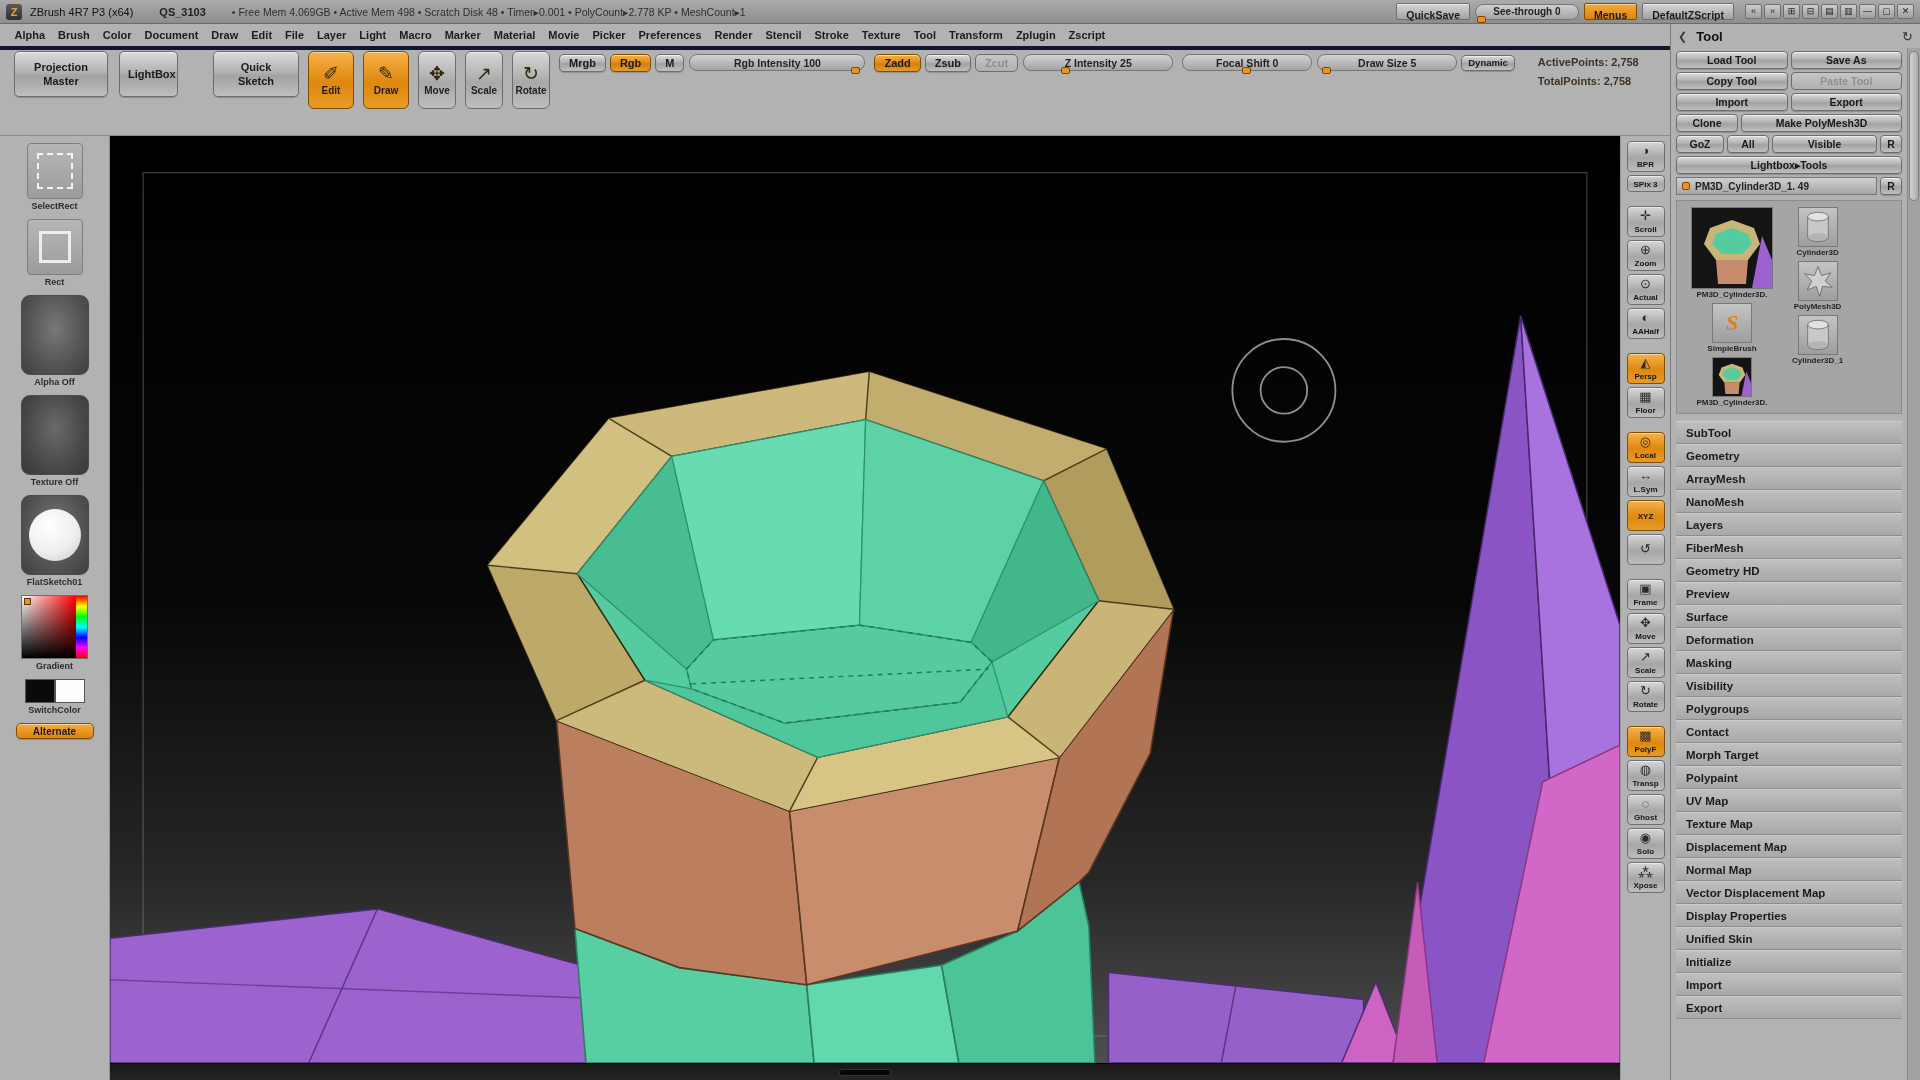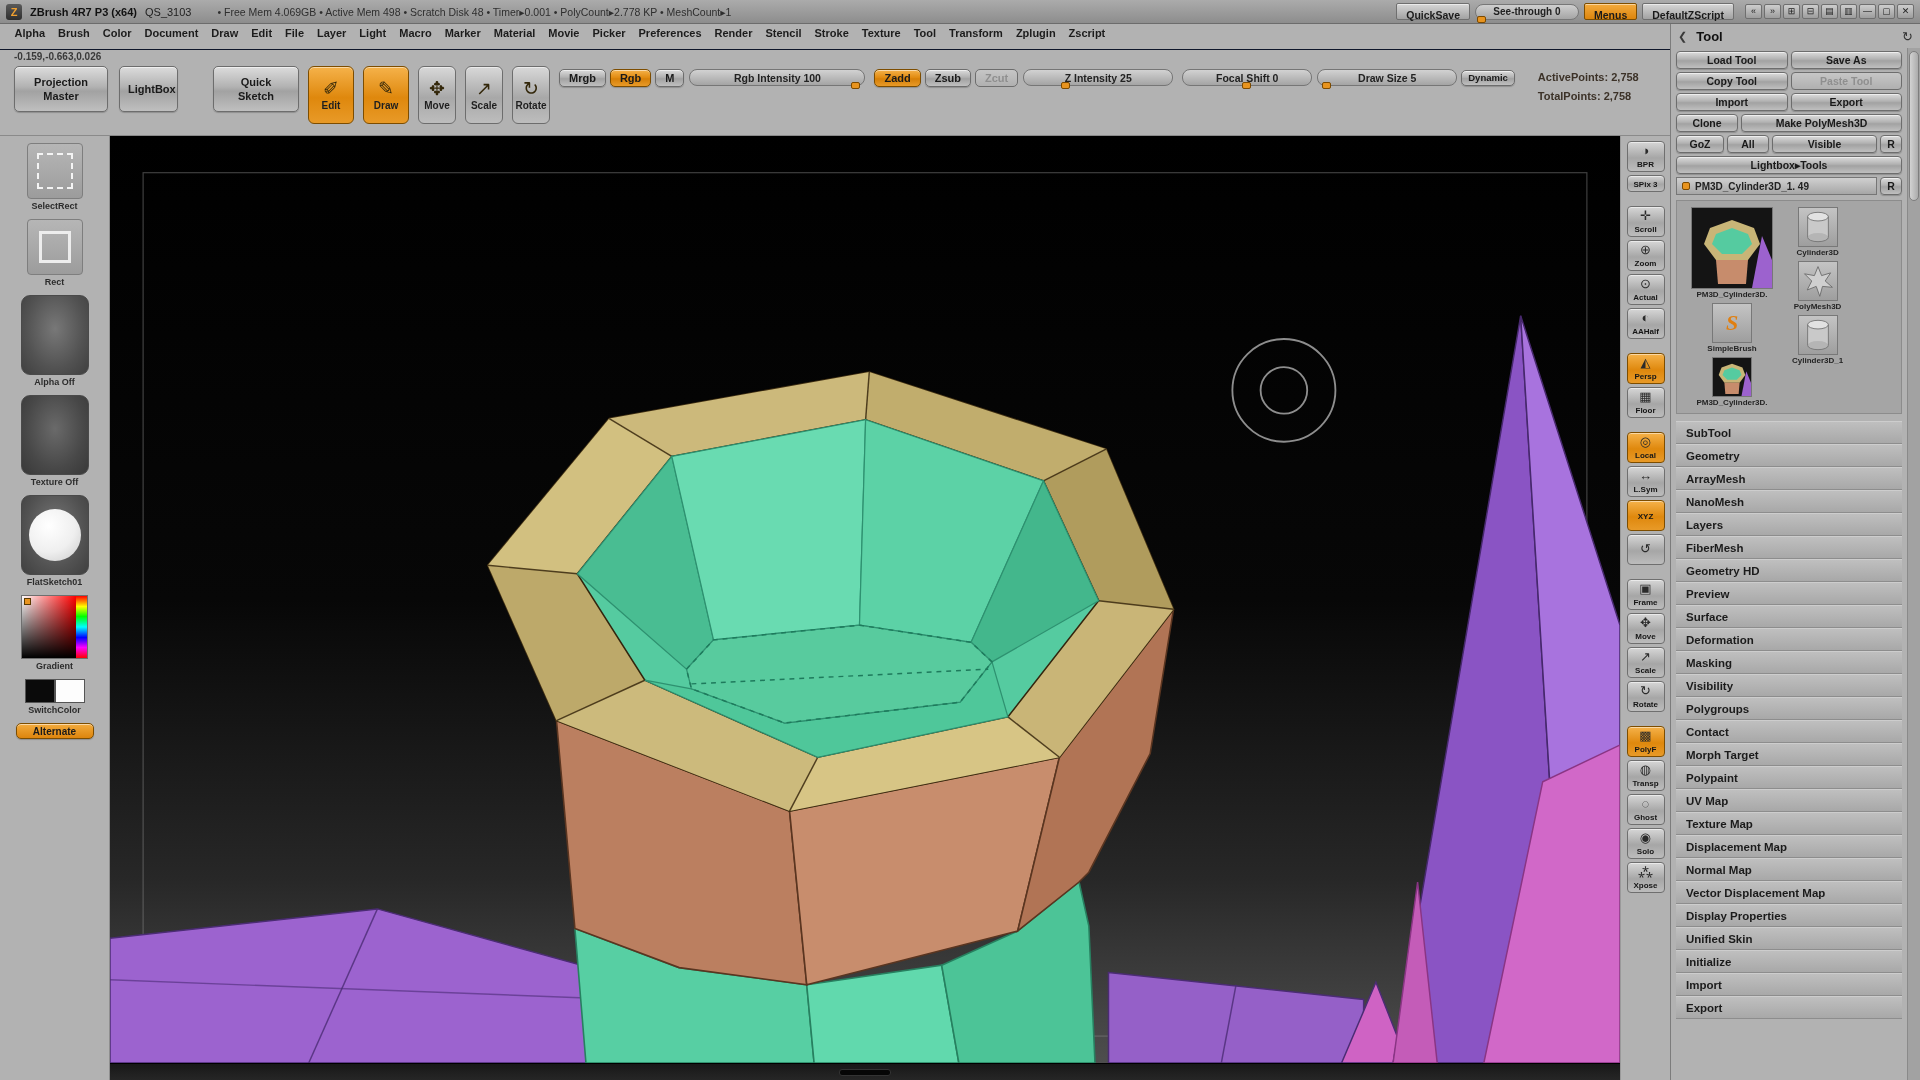--- a/index.html
+++ b/index.html
@@ -5,41 +5,41 @@
   *{box-sizing:border-box;margin:0;padding:0;user-select:none}
   html,body{width:1920px;height:1080px;overflow:hidden}
   body{font-family:"Liberation Sans",sans-serif;background:#8f8f8f;color:#1a1a1a}
   .app{width:1920px;height:1080px;display:flex;flex-direction:column}
 
   
   .titlebar{height:24px;background:linear-gradient(#ababab,#8d8d8d);border-bottom:1px solid #6c6c6c;
     display:flex;align-items:center;gap:8px;padding:0 6px;font-size:11px;white-space:nowrap}
   .logo{width:16px;height:16px;border-radius:3px;background:linear-gradient(#5a5a5a,#2e2e2e);color:#f0a030;
     font-weight:bold;font-size:11px;display:flex;align-items:center;justify-content:center}
-  .tb-title{font-weight:bold;color:#111}
-  .tb-doc{font-weight:normal;color:#222}
+  .tb-title{font-weight:normal;color:#111}
+  .tb-doc{margin-left:18px;font-weight:bold;color:#222}
   .tb-stats{margin-left:18px;font-size:10.5px;color:#2e2e2e}
   .tb-right{margin-left:auto;display:flex;align-items:center;gap:5px}
   .tb-btn{background:linear-gradient(#d6d6d6,#a2a2a2);border:1px solid #6f6f6f;border-radius:2px;
     font:bold 10.5px "Liberation Sans",sans-serif;color:#1a1a1a;padding:5px 9px;height:17px;cursor:pointer;
     box-shadow:inset 0 1px 0 rgba(255,255,255,.5)}
   .tb-btn.orange{background:linear-gradient(#f3ab3d,#dd850d);border-color:#7d4d00}
   .tb-slider{position:relative;width:104px;height:16px;background:linear-gradient(#cfcfcf,#a5a5a5);
     border:1px solid #777;border-radius:8px;display:flex;align-items:center;justify-content:center;
     font:bold 10px "Liberation Sans",sans-serif;color:#222}
   .winbtns{display:flex;gap:2px;margin-left:6px}
   .winbtn{width:17px;height:15px;border:1px solid #6f6f6f;border-radius:2px;cursor:pointer;
     background:linear-gradient(#cdcdcd,#9d9d9d);display:flex;align-items:center;justify-content:center;
     font-size:9px;line-height:1;color:#222;padding:0}
 
   
   .main{flex:1;display:flex;min-height:0}
   .left-col{flex:1;display:flex;flex-direction:column;min-width:0}
 
-  .menubar{height:26px;background:#b2b2b2;display:flex;align-items:flex-start;padding-left:8px;border-bottom:1px solid #0f172a}
+  .menubar{height:26px;background:#b2b2b2;display:flex;align-items:center;padding-left:8px;border-bottom:4px solid #0f172a}
   .menu-item{font:bold 11px "Liberation Sans",sans-serif;color:#1c1c1c;padding:3px 6.5px;cursor:pointer}
 
   
   .shelf{height:86px;background:#b2b2b2;border-bottom:1px solid #8a8a8a;padding:1px 0 0 14px}
   .coords{height:15px;font:bold 10px "Liberation Sans",sans-serif;color:#3a3a3a}
   .shelf-row{display:flex;align-items:flex-start;gap:9px}
   .zbtn{background:linear-gradient(180deg,#dcdcdc 0%,#b2b2b2 45%,#a2a2a2 55%,#bfbfbf 100%);
     border:1px solid #6d6d6d;border-radius:5px;font:bold 11px "Liberation Sans",sans-serif;color:#1a1a1a;
     padding:2px 8px;box-shadow:inset 0 1px 0 rgba(255,255,255,.55),0 1px 1px rgba(0,0,0,.2);cursor:pointer}
   .zbtn.orange{background:linear-gradient(180deg,#f5b24a,#e0890e 50%,#d57f08 55%,#e89a28);border-color:#7d4d00}
@@ -253,21 +253,20 @@
           <span class="menu-item">Tool</span>
 
           <span class="menu-item">Transform</span>
 
           <span class="menu-item">Zplugin</span>
 
           <span class="menu-item">Zscript</span>
         </div>
 
       <div class="shelf">
-        <div class="coords">-0.159,-0.663,0.026</div>
         <div class="shelf-row">
           <button class="zbtn pm-btn">Projection Master</button>
           <button class="zbtn lb-btn">LightBox</button>
           <button class="zbtn qs-btn">Quick Sketch</button>
 
           <div class="tool-btn orange">
             <span class="glyph">✐</span>
             <span class="tlabel">Edit</span>
           </div>
           <div class="tool-btn orange">

